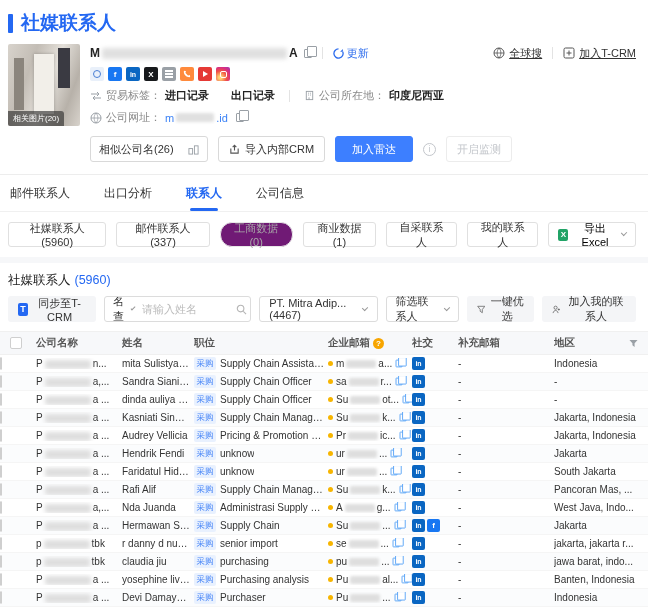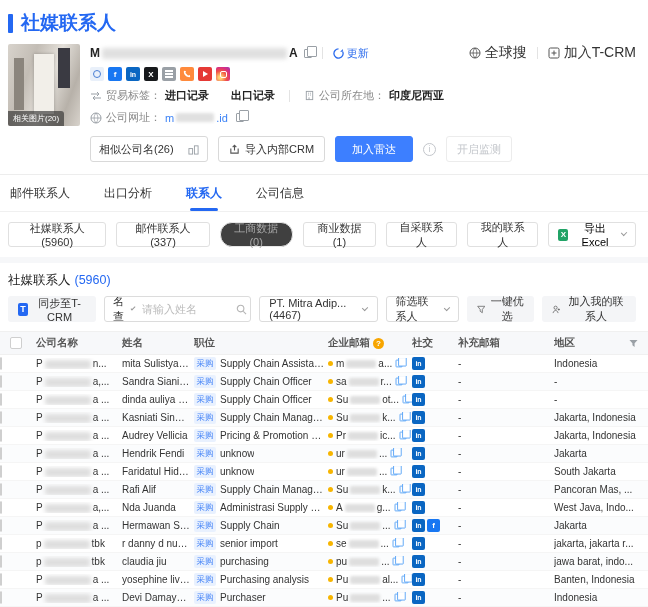--- a/index.html
+++ b/index.html
@@ -20,21 +20,21 @@
   .thumb .ph3 { position:absolute; left:6px; top:14px; width:10px; height:52px; background:#8b857d; }
   .thumb-label { position:absolute; left:0; bottom:0; background:rgba(40,40,40,.62); color:#fff; font-size:8px; padding:2px 5px; border-radius:0 3px 0 0; }
   .card-main { flex:1; padding-left:10px; min-width:0; }
   .company-line { display:flex; align-items:center; height:18px; }
   .company-prefix,.company-suffix { font-size:12px; font-weight:bold; color:#222; }
   .blur { display:inline-block; height:11px; background:#e0e0e0; border-radius:2px; filter:blur(2px); margin:0 2px; vertical-align:middle; }
   .icon-copy { position:relative; display:inline-block; width:8px; height:9px; border:1px solid #9aa0a6; border-radius:1px; margin-left:6px; }
   .icon-copy::before { content:""; position:absolute; left:2px; top:-4px; width:8px; height:9px; border:1px solid #9aa0a6; border-radius:1px; background:#fff; }
   .vdiv { width:1px; height:12px; background:#e3e3e3; margin:0 10px; }
   .refresh-link { display:flex; align-items:center; gap:3px; color:#2b6bed; font-size:11px; cursor:pointer; }
-  .top-links { margin-left:auto; display:flex; align-items:center; font-size:14px; color:#333; }
+  .top-links { margin-left:auto; display:flex; align-items:center; font-size:11px; color:#333;text-decoration:underline; }
   .top-link { display:flex; align-items:center; gap:4px; cursor:pointer; }
 
   .social-row { display:flex; gap:4px; margin-top:5px; }
   .s-icon { width:14px; height:14px; border-radius:2px; color:#fff; font-size:8px; font-weight:bold; display:flex; align-items:center; justify-content:center; cursor:pointer; }
   .s-web { background:#e9f0fa; } .s-web i { display:block; width:8px; height:8px; border:1.5px solid #4a7fd4; border-radius:50%; }
   .s-fb { background:#1877f2; } .s-li { background:#0a66c2; font-size:7px; } .s-x { background:#17191c; }
   .s-blog { background:#9aa0a6; } .s-ph { background:#ff8a3c; } .s-yt { background:#e53935; }
   .s-yt i { display:block; width:0; height:0; border-left:5px solid #fff; border-top:3px solid transparent; border-bottom:3px solid transparent; }
   .s-ig { background:radial-gradient(circle at 30% 75%, #fed373 10%, #f15245 45%, #d92e7f 70%, #9b36b7 100%); }
   .s-ig i { display:block; width:7px; height:7px; border:1.5px solid #fff; border-radius:2px; }
@@ -59,21 +59,21 @@
 
   
   .tabs { display:flex; gap:30px; padding:0 8px; border-bottom:1px solid #f0f0f0; }
   .tab { font-size:12px; color:#333; padding:10px 2px 9px 2px; position:relative; cursor:pointer; }
   .tab.active { color:#2468f2; font-weight:bold; }
   .tab.active::after { content:""; position:absolute; left:6px; right:6px; bottom:0; height:3px; border-radius:2px; background:#2468f2; }
 
   
   .subtabs { display:flex; align-items:center; gap:10px; padding:10px 12px 10px 8px; }
   .chip { height:25px; border:1px solid #e0e0e0; border-radius:3px; background:#fff; padding:0 11px; font-size:11px; color:#333; display:inline-flex; align-items:center; cursor:pointer; font-family:inherit; }
-  .chip.disabled { background:#404040; color:#a8a8a8; border-color:#e8e8e8; cursor:default;border-radius:12px; }
+  .chip.disabled { background:#701a75; color:#a8a8a8; border-color:#e8e8e8; cursor:default;border-radius:12px; }
   .export-btn { margin-left:auto; height:25px; border:1px solid #e0e0e0; border-radius:3px; background:#fff; padding:0 9px; font-size:11px; display:inline-flex; align-items:center; gap:5px; cursor:pointer; font-family:inherit; }
   .xls { width:12px; height:12px; border-radius:2px; background:#21a366; color:#fff; font-size:8px; font-weight:bold; display:flex; align-items:center; justify-content:center; }
   .caret { width:5px; height:5px; border-right:1px solid #999; border-bottom:1px solid #999; transform:rotate(45deg) translate(-1px,-1px); display:inline-block; }
 
   .band { height:6px; background:#f6f7f9; }
 
   
   .section-title { padding:9px 12px 7px 8px; font-size:12.5px; font-weight:normal; color:#222; }
   .section-count { color:#2468f2; margin-left:4px; }
   .filterbar { display:flex; align-items:center; gap:8px; padding:0 12px 9px 8px; }

